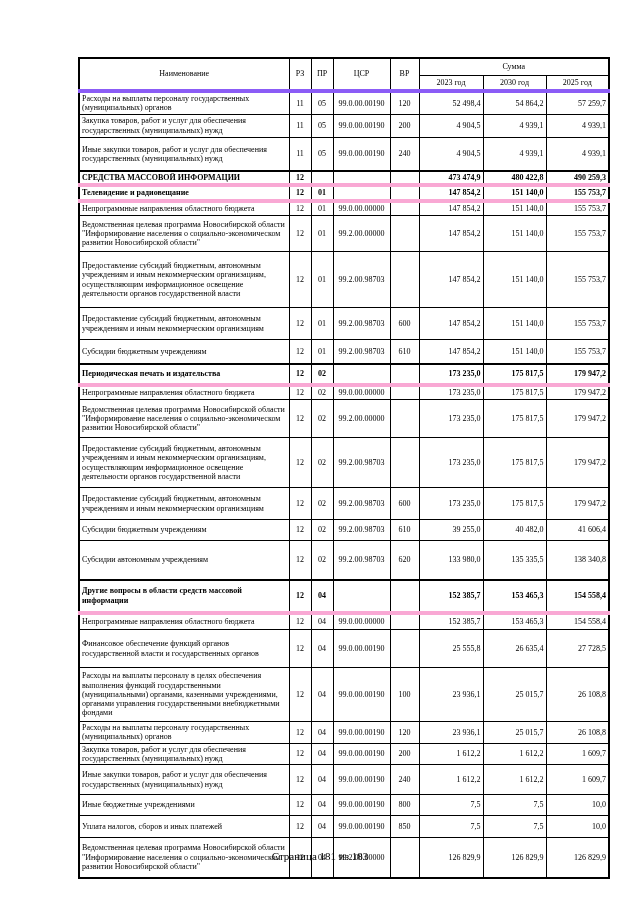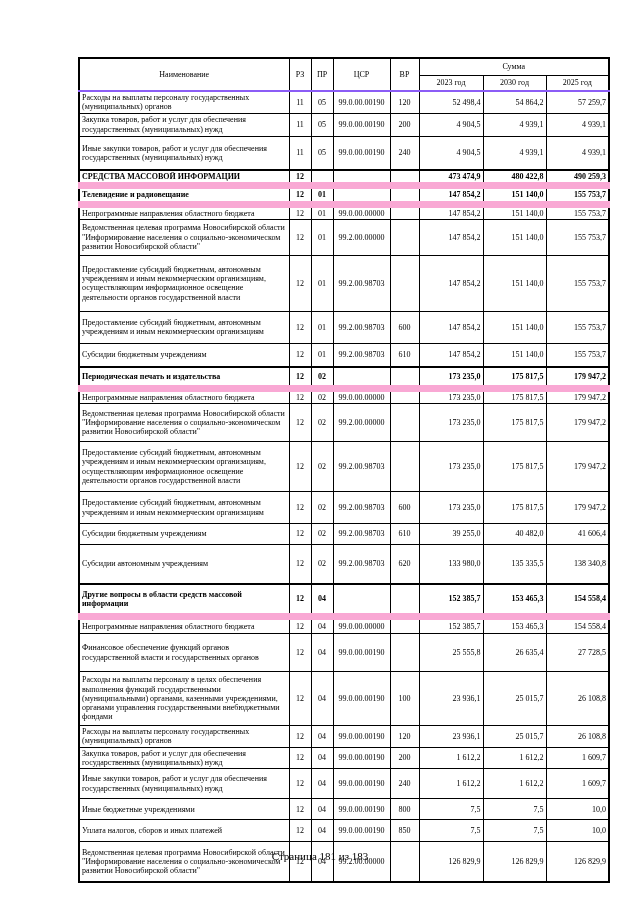--- a/index.html
+++ b/index.html
@@ -24,30 +24,30 @@
     font-size: 8px;
     line-height: 1.16;
     padding: 1px 2px;
     vertical-align: middle;
     font-weight: normal;
     overflow: hidden;
   }
   thead th { text-align: center; margin-left: 48px; }
   thead tr.h1 { height: 17px; }
   thead tr.h2 { height: 16px; }
-  thead th.hb { border-bottom: 2px solid #8b5cf6; }
+  thead th.hb { border-bottom: 4px solid #8b5cf6; }
 
   td.name { text-align: left; }
   td.code { text-align: center; }
   td.num  { text-align: right; padding-right: 3px; white-space: nowrap; }
 
   tr.section td {
     font-weight: bold;
     border-top: 2px solid #000;
-    border-bottom: 7px solid #f9a8d4;
+    border-bottom: 4px solid #f9a8d4;
   }
 
   .footer {
     position: absolute;
     left: 0; top: 850px; width: 640px;
     text-align: center;
     font-size: 11px;
   }
 </style>
 </head>

